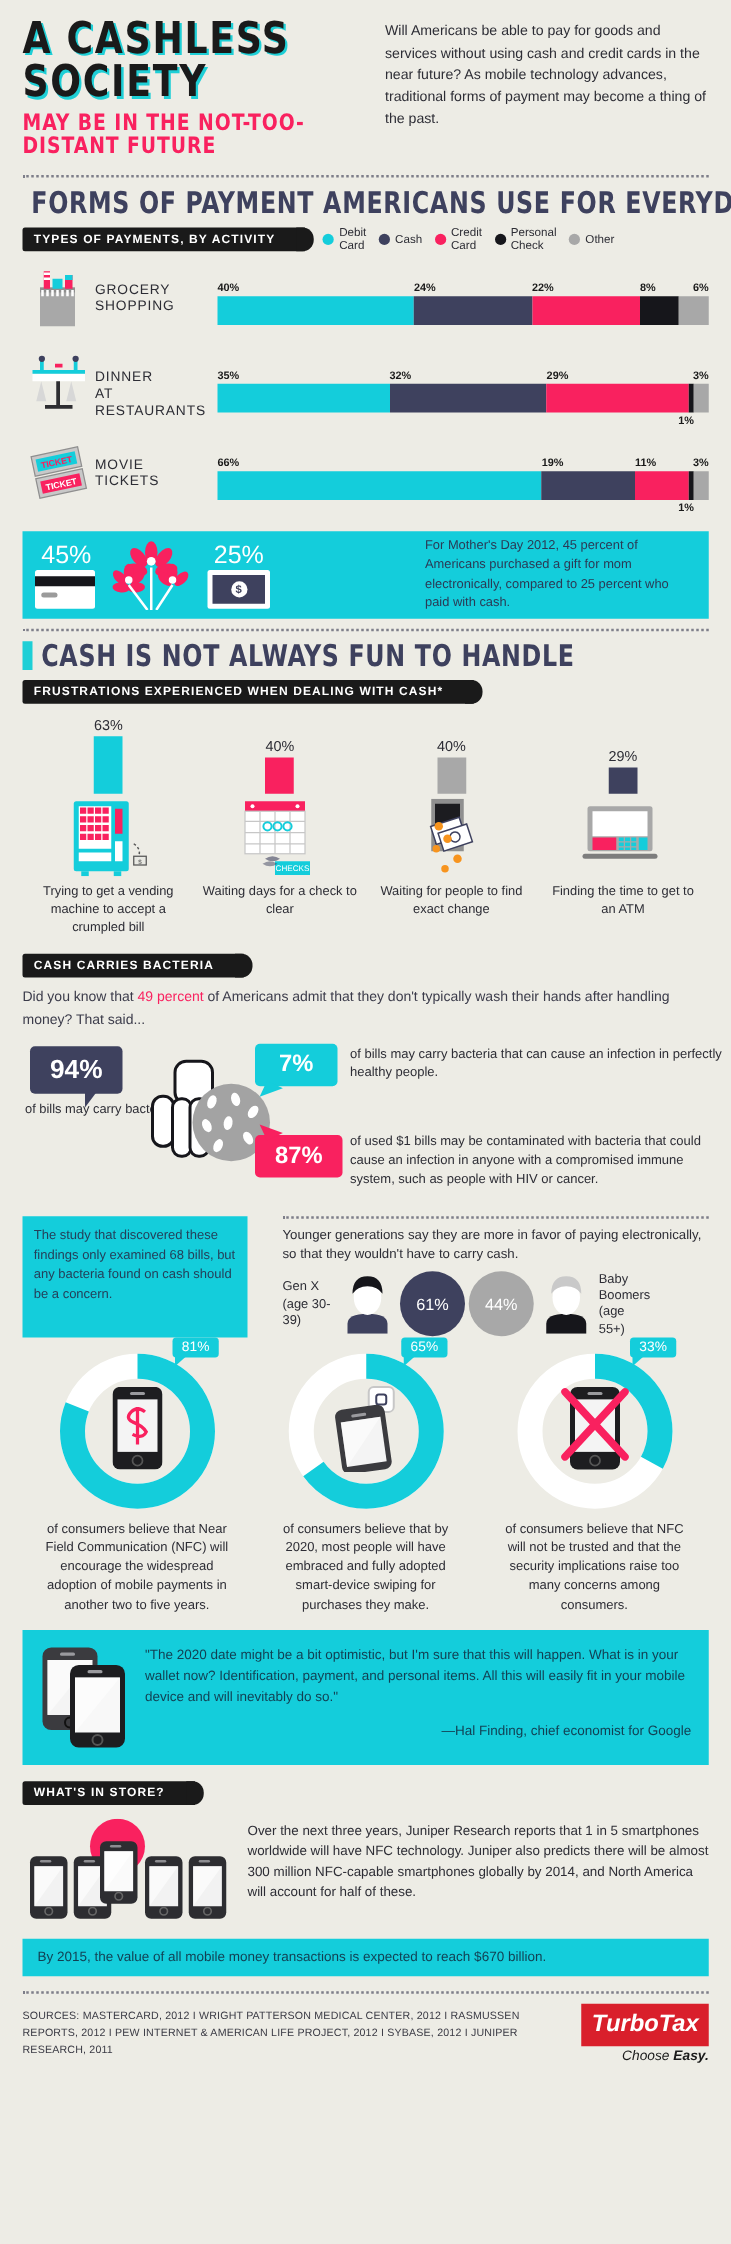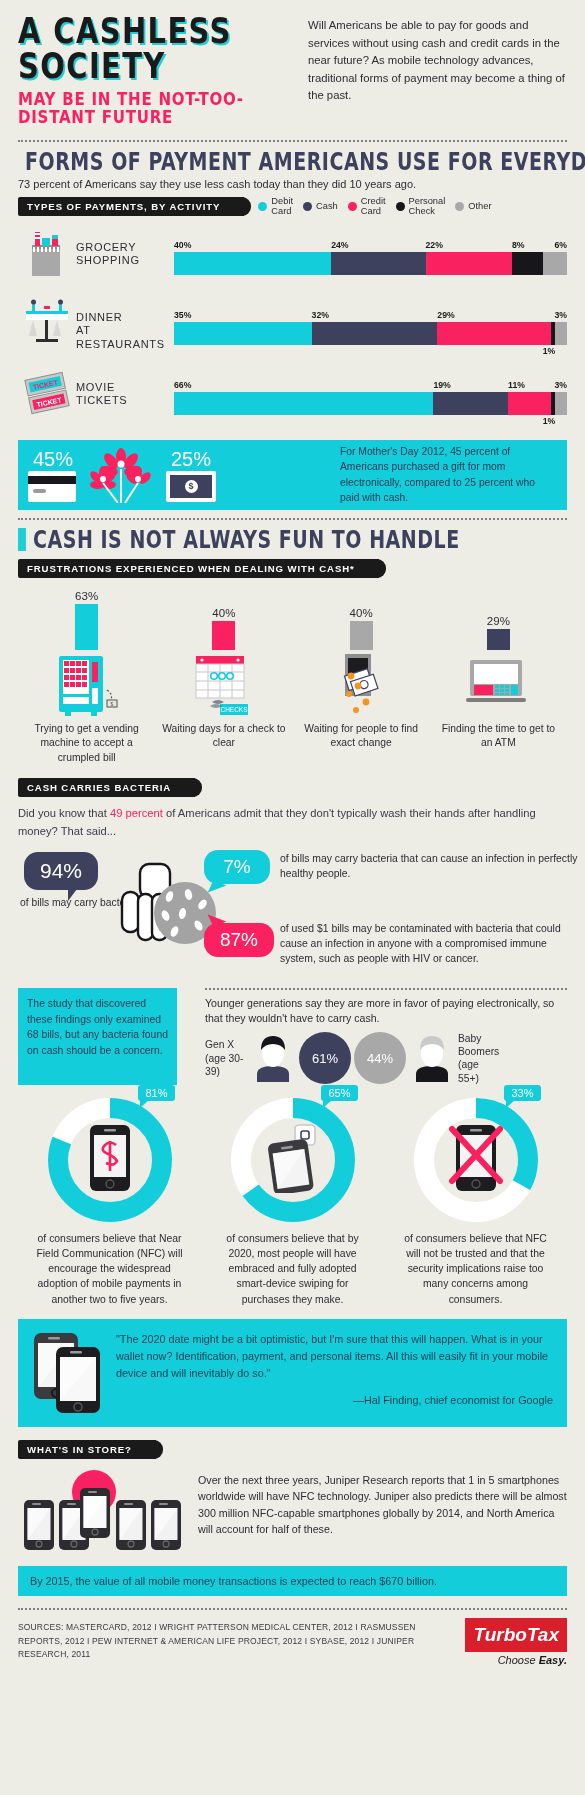--- a/index.html
+++ b/index.html
@@ -92,38 +92,38 @@
   .fr-pct { font-size:11.5px; color:#2d2d35; margin-bottom:2px; }
   .fr-chip { margin:0 auto; width:23px; }
   .fr-icon { height:62px; display:flex; align-items:flex-end; justify-content:center; margin-top:4px; }
   .fr-cap { font-size:10.3px; line-height:1.45; margin-top:6px; color:#2d2d35; padding:0 6px; }
   .footnote { font-size:10.3px; margin-top:14px; color:#2d2d35; }
 
   
   .bactlead { font-size:11.2px; line-height:1.55; margin-top:8px; }
   .bactlead em { color:#f9215f; font-style:normal; }
   .bactwrap { position:relative; height:140px; margin-top:4px; }
-  .bubble { position:absolute; display:flex; align-items:center; justify-content:center; font-size:21px; color:#fff; border-radius:14px; }
+  .bubble { position:absolute; display:flex; align-items:center; justify-content:center; font-size:21px; color:#fff; border-radius:4px;font-weight:bold; }
   .b94 { left:6px; top:8px; width:74px; height:38px; background:#3e415e; }
   .b94:after{content:"";position:absolute;bottom:-11px;left:44px;border-width:12px 9px 0 0;border-style:solid;border-color:#3e415e transparent transparent transparent;}
   .b94cap { position:absolute; left:2px; top:52px; font-size:10.3px; line-height:1.35; color:#2d2d35; }
   .b7 { left:186px; top:6px; width:66px; height:34px; background:#14cddb; font-size:19px; }
   .b7:after{content:"";position:absolute;bottom:-12px;left:6px;border-width:14px 14px 0 0;border-style:solid;border-color:#14cddb transparent transparent transparent;transform:rotate(25deg);}
   .b87 { left:186px; top:79px; width:70px; height:34px; background:#f9215f; font-size:19px; }
   .b87:after{content:"";position:absolute;top:-12px;left:6px;border-width:0 14px 14px 0;border-style:solid;border-color:transparent transparent #f9215f transparent;transform:rotate(-25deg);}
   .btext { position:absolute; font-size:10.4px; line-height:1.42; color:#2d2d35; }
   .bt7 { left:262px; top:8px; width:300px; }
   .bt87 { left:262px; top:78px; width:300px; }
   .hand { position:absolute; left:100px; top:14px; width:70px; height:104px; }
   .germ { position:absolute; left:136px; top:38px; width:62px; height:62px; border-radius:50%; background:#a3a3a3; }
   .germ span { position:absolute; background:#fff; border-radius:50%; }
 
   
   .genrow { display:flex; margin-top:4px; }
-  .studybox { width:159px; background:#14cddb; color:#24405a; font-size:10.4px; line-height:1.5; padding:8px 9px; }
+  .studybox { width:180px; background:#14cddb; color:#24405a; font-size:10.4px; line-height:1.5; padding:8px 9px; }
   .genright { flex:1; padding-left:28px; }
   .genright .dotrule { margin:0 0 6px 0; }
   .genlead { font-size:10.6px; line-height:1.45; color:#2d2d35; }
   .genpeople { display:flex; align-items:center; margin-top:5px; gap:3px; }
   .genlbl { font-size:10.3px; line-height:1.3; color:#2d2d35; width:42px; }
   .avatar { width:46px; height:48px; position:relative; flex:none; }
   .circ { width:52px; height:52px; border-radius:50%; display:flex; align-items:center; justify-content:center; color:#fff; font-size:13px; flex:none; }
 
   
   .donuts { display:flex; margin-top:12px; }
@@ -166,21 +166,20 @@
     </div>
     <div class="hero-right">Will Americans be able to pay for goods and services without using cash and credit cards in the near future? As mobile technology advances, traditional forms of payment may become a thing of the past.</div>
   </div>
 
   <div class="dotrule"></div>
 
   <div class="sechead">
     <div class="tick"></div>
     <div class="txt">FORMS OF PAYMENT AMERICANS USE FOR EVERYDAY PURCHASES</div>
   </div>
-  <div class="subline">73 percent of Americans say they use less cash today than they did 10 years ago.</div>
 
   <div class="legendrow">
     <div class="blackbar">TYPES OF PAYMENTS, BY ACTIVITY</div>
     <div class="legend-items" id="legend-items">
         <div class="leg">
           <span class="dot" style="background:#14cddb"></span>
           <span>Debit<br>Card</span>
         </div>
         <div class="leg">
           <span class="dot" style="background:#3e415e"></span>

